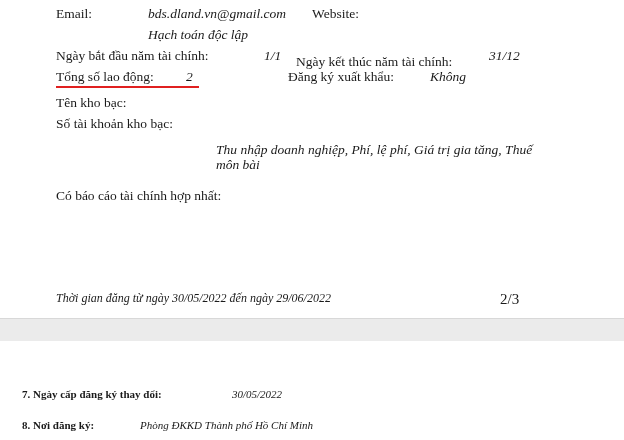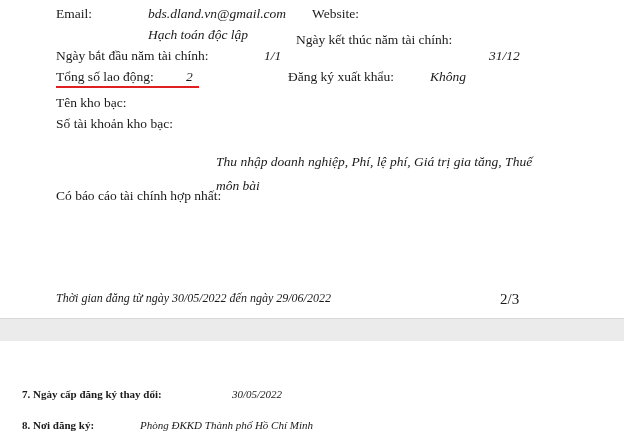--- a/index.html
+++ b/index.html
@@ -54,21 +54,21 @@
 
   .line-email        { left: 56px;  top: 4px; }
   .v-email           { left: 148px; top: 4px; }
   .line-website      { left: 312px; top: 4px; }
 
   .line-hachtoan     { left: 56px;  top: 25px; }
   .v-hachtoan        { left: 148px; top: 25px; }
 
   .line-ngaybatdau   { left: 56px;  top: 46px; }
   .v-ngaybatdau      { left: 264px; top: 46px; text-align: center; }
-  .line-ngayketthuc  { left: 296px; top: 30px; }
+  .line-ngayketthuc  { left: 296px; top: 52px; }
   .v-ngayketthuc     { left: 489px; top: 46px; }
 
   .line-tongso       { left: 56px;  top: 67px; }
   .v-tongso          { left: 186px; top: 67px; }
   .line-dangky       { left: 288px; top: 67px; }
   .v-dangky          { left: 430px; top: 67px; }
 
   
   .red-underline {
     position: absolute;
@@ -76,22 +76,22 @@
     top: 86px;
     width: 143px;
     height: 1.5px;
     background: #e02020;
   }
 
   .line-tenkhobac    { left: 56px;  top: 93px; }
   .line-sotaikhoan   { left: 56px;  top: 114px; }
 
   .line-cacloaithue  { left: 56px;  top: 140px; }
-  .v-cacloaithue-1   { left: 216px; top: 152px; font-style: italic; }
-  .v-cacloaithue-2   { left: 216px; top: 176px; }
+  .v-cacloaithue-1   { left: 216px; top: 140px; font-style: italic; }
+  .v-cacloaithue-2   { left: 216px; top: 155px; }
 
   .line-cobaocao     { left: 56px;  top: 186px; }
 
   .para-dn {
     position: absolute;
     left: 56px;
     top: 207px;
     width: 420px;
     font-size: 13.5px;
     line-height: 20.5px;

